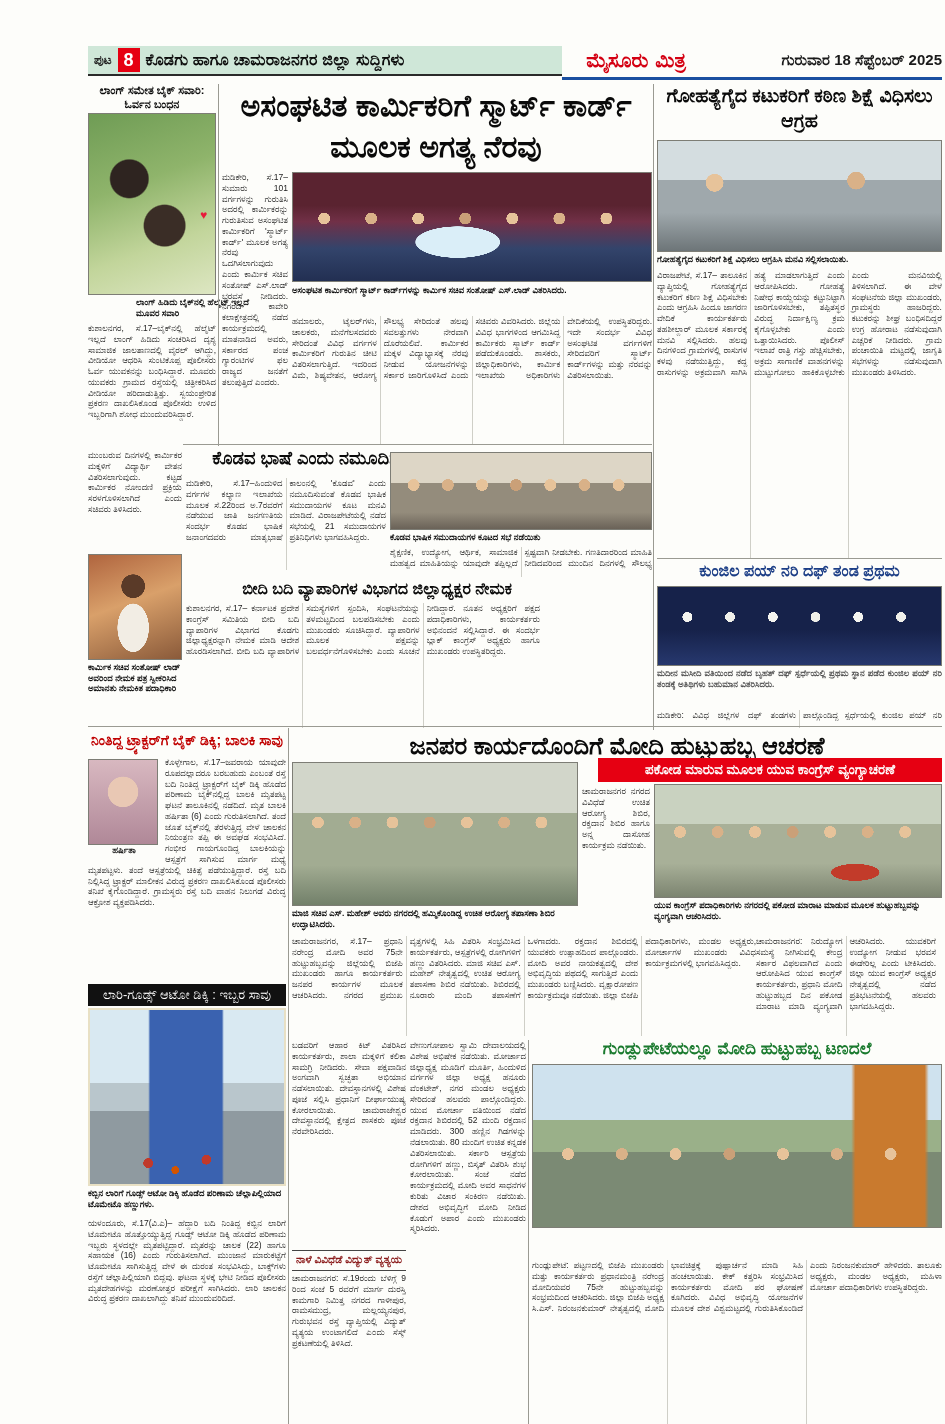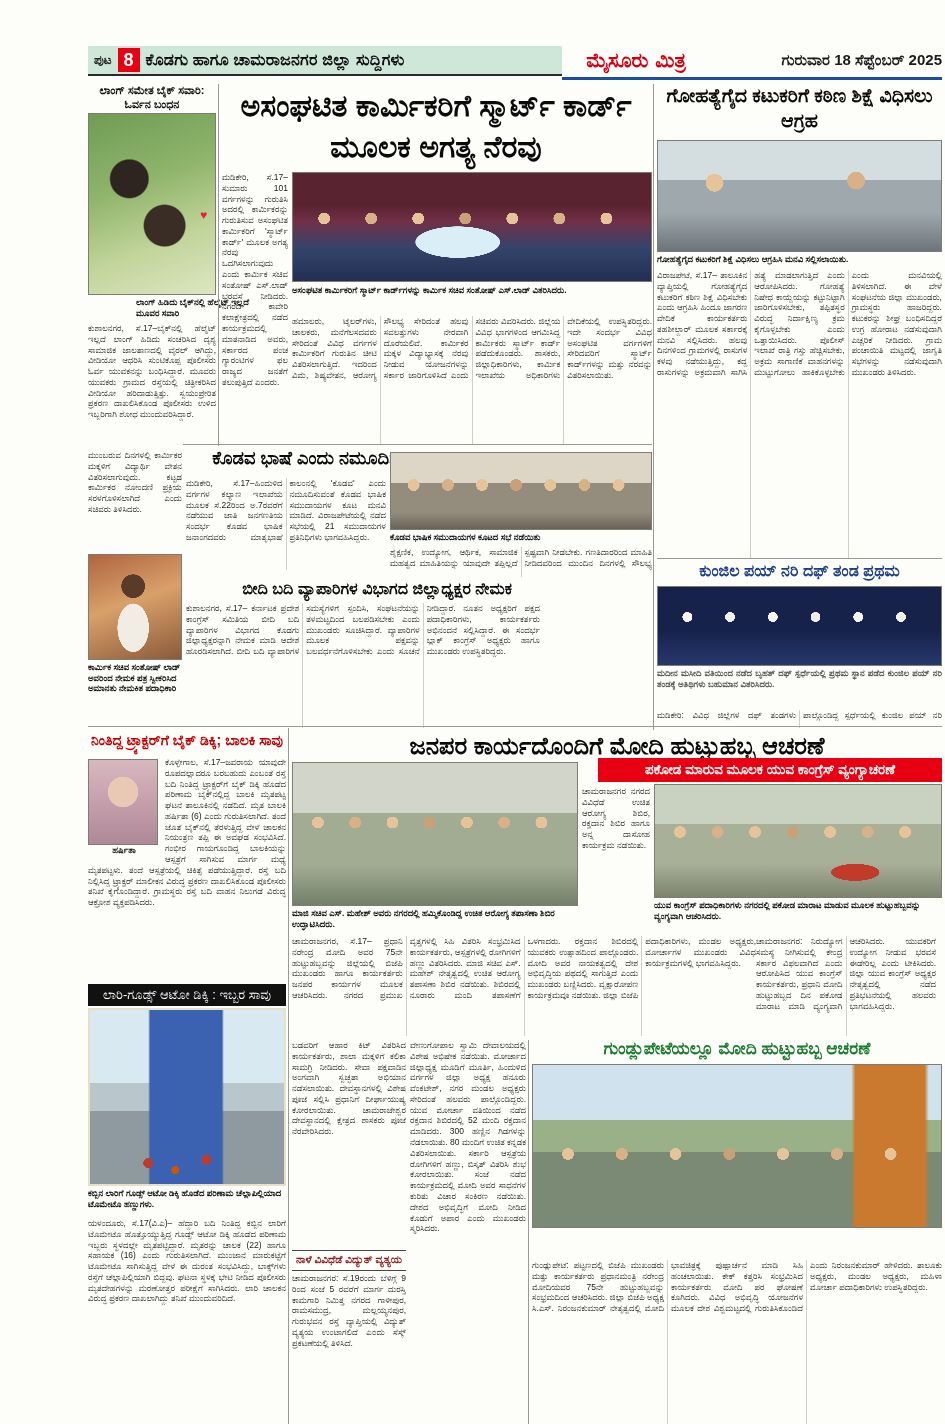--- a/index.html
+++ b/index.html
@@ -182,19 +182,19 @@
   <div class="abs cap" style="left:654px;top:900px;width:288px;height:32px;">ಯುವ ಕಾಂಗ್ರೆಸ್ ಪದಾಧಿಕಾರಿಗಳು ನಗರದಲ್ಲಿ ಪಕೋಡ ಮಾರಾಟ ಮಾಡುವ ಮೂಲಕ ಹುಟ್ಟುಹಬ್ಬವನ್ನು ವ್ಯಂಗ್ಯವಾಗಿ ಆಚರಿಸಿದರು.</div>
   <div class="abs bt bt4" style="left:292px;top:936px;width:464px;height:100px;">ಚಾಮರಾಜನಗರ, ಸೆ.17– ಪ್ರಧಾನಿ ನರೇಂದ್ರ ಮೋದಿ ಅವರ 75ನೇ ಹುಟ್ಟುಹಬ್ಬವನ್ನು ಜಿಲ್ಲೆಯಲ್ಲಿ ಬಿಜೆಪಿ ಮುಖಂಡರು ಹಾಗೂ ಕಾರ್ಯಕರ್ತರು ಜನಪರ ಕಾರ್ಯಗಳ ಮೂಲಕ ಆಚರಿಸಿದರು. ನಗರದ ಪ್ರಮುಖ ವೃತ್ತಗಳಲ್ಲಿ ಸಿಹಿ ವಿತರಿಸಿ ಸಂಭ್ರಮಿಸಿದ ಕಾರ್ಯಕರ್ತರು, ಆಸ್ಪತ್ರೆಗಳಲ್ಲಿ ರೋಗಿಗಳಿಗೆ ಹಣ್ಣು ವಿತರಿಸಿದರು. ಮಾಜಿ ಸಚಿವ ಎಸ್. ಮಹೇಶ್ ನೇತೃತ್ವದಲ್ಲಿ ಉಚಿತ ಆರೋಗ್ಯ ತಪಾಸಣಾ ಶಿಬಿರ ನಡೆಯಿತು. ಶಿಬಿರದಲ್ಲಿ ನೂರಾರು ಮಂದಿ ತಪಾಸಣೆಗೆ ಒಳಗಾದರು. ರಕ್ತದಾನ ಶಿಬಿರದಲ್ಲಿ ಯುವಕರು ಉತ್ಸಾಹದಿಂದ ಪಾಲ್ಗೊಂಡರು. ಮೋದಿ ಅವರ ನಾಯಕತ್ವದಲ್ಲಿ ದೇಶ ಅಭಿವೃದ್ಧಿಯ ಪಥದಲ್ಲಿ ಸಾಗುತ್ತಿದೆ ಎಂದು ಮುಖಂಡರು ಬಣ್ಣಿಸಿದರು. ವೃಕ್ಷಾರೋಪಣ ಕಾರ್ಯಕ್ರಮವೂ ನಡೆಯಿತು. ಜಿಲ್ಲಾ ಬಿಜೆಪಿ ಪದಾಧಿಕಾರಿಗಳು, ಮಂಡಲ ಅಧ್ಯಕ್ಷರು, ಮೋರ್ಚಾಗಳ ಮುಖಂಡರು ವಿವಿಧ ಕಾರ್ಯಕ್ರಮಗಳಲ್ಲಿ ಭಾಗವಹಿಸಿದ್ದರು.</div>
   <div class="abs bt bt2" style="left:756px;top:936px;width:180px;height:100px;">ಚಾಮರಾಜನಗರ: ನಿರುದ್ಯೋಗ ಸಮಸ್ಯೆ ನೀಗಿಸುವಲ್ಲಿ ಕೇಂದ್ರ ಸರ್ಕಾರ ವಿಫಲವಾಗಿದೆ ಎಂದು ಆರೋಪಿಸಿದ ಯುವ ಕಾಂಗ್ರೆಸ್ ಕಾರ್ಯಕರ್ತರು, ಪ್ರಧಾನಿ ಮೋದಿ ಹುಟ್ಟುಹಬ್ಬದ ದಿನ ಪಕೋಡ ಮಾರಾಟ ಮಾಡಿ ವ್ಯಂಗ್ಯವಾಗಿ ಆಚರಿಸಿದರು. ಯುವಕರಿಗೆ ಉದ್ಯೋಗ ನೀಡುವ ಭರವಸೆ ಈಡೇರಿಲ್ಲ ಎಂದು ಟೀಕಿಸಿದರು. ಜಿಲ್ಲಾ ಯುವ ಕಾಂಗ್ರೆಸ್ ಅಧ್ಯಕ್ಷರ ನೇತೃತ್ವದಲ್ಲಿ ನಡೆದ ಪ್ರತಿಭಟನೆಯಲ್ಲಿ ಹಲವರು ಭಾಗವಹಿಸಿದ್ದರು.</div>
 
   <div class="abs bt" style="left:292px;top:1040px;width:114px;height:206px;">ಬಡವರಿಗೆ ಆಹಾರ ಕಿಟ್ ವಿತರಿಸಿದ ಕಾರ್ಯಕರ್ತರು, ಶಾಲಾ ಮಕ್ಕಳಿಗೆ ಕಲಿಕಾ ಸಾಮಗ್ರಿ ನೀಡಿದರು. ಸೇವಾ ಪಕ್ಷವಾಡಿನ ಅಂಗವಾಗಿ ಸ್ವಚ್ಛತಾ ಅಭಿಯಾನ ನಡೆಸಲಾಯಿತು. ದೇವಸ್ಥಾನಗಳಲ್ಲಿ ವಿಶೇಷ ಪೂಜೆ ಸಲ್ಲಿಸಿ ಪ್ರಧಾನಿಗೆ ದೀರ್ಘಾಯುಷ್ಯ ಕೋರಲಾಯಿತು. ಚಾಮರಾಜೇಶ್ವರ ದೇವಸ್ಥಾನದಲ್ಲಿ ಕ್ಷೇತ್ರದ ಶಾಸಕರು ಪೂಜೆ ನೆರವೇರಿಸಿದರು.</div>
   <div class="abs subhead" style="left:292px;top:1250px;width:114px;height:19px;">ನಾಳೆ ವಿವಿಧೆಡೆ ವಿದ್ಯುತ್ ವ್ಯತ್ಯಯ</div>
   <div class="abs bt" style="left:292px;top:1273px;width:114px;height:151px;">ಚಾಮರಾಜನಗರ: ಸೆ.19ರಂದು ಬೆಳಿಗ್ಗೆ 9 ರಿಂದ ಸಂಜೆ 5 ರವರೆಗೆ ಮಾರ್ಗ ದುರಸ್ತಿ ಕಾಮಗಾರಿ ನಿಮಿತ್ತ ನಗರದ ಗಾಳೀಪುರ, ರಾಮಸಮುದ್ರ, ಮಲ್ಲಯ್ಯನಪುರ, ಗುರುಭವನ ರಸ್ತೆ ವ್ಯಾಪ್ತಿಯಲ್ಲಿ ವಿದ್ಯುತ್ ವ್ಯತ್ಯಯ ಉಂಟಾಗಲಿದೆ ಎ೦ದು ಸೆಸ್ಕ್ ಪ್ರಕಟಣೆಯಲ್ಲಿ ತಿಳಿಸಿದೆ.</div>
   <div class="abs bt" style="left:410px;top:1040px;width:116px;height:384px;">ವೇಣುಗೋಪಾಲ ಸ್ವಾಮಿ ದೇವಾಲಯದಲ್ಲಿ ವಿಶೇಷ ಅಭಿಷೇಕ ನಡೆಯಿತು. ಮೋರ್ಚಾದ ಜಿಲ್ಲಾಧ್ಯಕ್ಷ ಮೂಡಿಗೆ ಮೂರ್ತಿ, ಹಿಂದುಳಿದ ವರ್ಗಗಳ ಜಿಲ್ಲಾ ಅಧ್ಯಕ್ಷ ಹನೂರು ವೆಂಕಟೇಶ್, ನಗರ ಮಂಡಲ ಅಧ್ಯಕ್ಷರು ಸೇರಿದಂತೆ ಹಲವರು ಪಾಲ್ಗೊಂಡಿದ್ದರು. ಯುವ ಮೋರ್ಚಾ ವತಿಯಿಂದ ನಡೆದ ರಕ್ತದಾನ ಶಿಬಿರದಲ್ಲಿ 52 ಮಂದಿ ರಕ್ತದಾನ ಮಾಡಿದರು. 300 ಹಣ್ಣಿನ ಗಿಡಗಳನ್ನು ನೆಡಲಾಯಿತು. 80 ಮಂದಿಗೆ ಉಚಿತ ಕನ್ನಡಕ ವಿತರಿಸಲಾಯಿತು. ಸರ್ಕಾರಿ ಆಸ್ಪತ್ರೆಯ ರೋಗಿಗಳಿಗೆ ಹಣ್ಣು, ಬಿಸ್ಕತ್ ವಿತರಿಸಿ ಶುಭ ಕೋರಲಾಯಿತು. ಸಂಜೆ ನಡೆದ ಕಾರ್ಯಕ್ರಮದಲ್ಲಿ ಮೋದಿ ಅವರ ಸಾಧನೆಗಳ ಕುರಿತು ವಿಚಾರ ಸಂಕಿರಣ ನಡೆಯಿತು. ದೇಶದ ಅಭಿವೃದ್ಧಿಗೆ ಮೋದಿ ನೀಡಿದ ಕೊಡುಗೆ ಅಪಾರ ಎಂದು ಮುಖಂಡರು ಸ್ಮರಿಸಿದರು.</div>
   <div class="abs rule" style="left:528px;top:1040px;width:1px;height:384px;"></div>
 
-  <div class="abs hl hl-gundlu" style="left:532px;top:1038px;width:410px;height:23px;">ಗುಂಡ್ಲುಪೇಟೆಯಲ್ಲೂ ಮೋದಿ ಹುಟ್ಟುಹಬ್ಬ ಆಚರಣೆ</div>
+  <div class="abs hl hl-gundlu" style="left:532px;top:1038px;width:410px;height:23px;">ಗುಂಡ್ಲುಪೇಟೆಯಲ್ಲೂ ಮೋದಿ ಹುಟ್ಟುಹಬ್ಬ ಟಣದಲೆ</div>
   <div class="abs ph ph-road" style="left:532px;top:1064px;width:410px;height:164px;">
     <div class="heads" style="top:45%;"></div>
   </div>
   <div class="abs bt bt3" style="left:532px;top:1260px;width:410px;height:164px;">ಗುಂಡ್ಲುಪೇಟೆ: ಪಟ್ಟಣದಲ್ಲಿ ಬಿಜೆಪಿ ಮುಖಂಡರು ಮತ್ತು ಕಾರ್ಯಕರ್ತರು ಪ್ರಧಾನಮಂತ್ರಿ ನರೇಂದ್ರ ಮೋದಿಯವರ 75ನೇ ಹುಟ್ಟುಹಬ್ಬವನ್ನು ಸಂಭ್ರಮದಿಂದ ಆಚರಿಸಿದರು. ಜಿಲ್ಲಾ ಬಿಜೆಪಿ ಅಧ್ಯಕ್ಷ ಸಿ.ಎಸ್. ನಿರಂಜನಕುಮಾರ್ ನೇತೃತ್ವದಲ್ಲಿ ಮೋದಿ ಭಾವಚಿತ್ರಕ್ಕೆ ಪುಷ್ಪಾರ್ಚನೆ ಮಾಡಿ ಸಿಹಿ ಹಂಚಲಾಯಿತು. ಕೇಕ್ ಕತ್ತರಿಸಿ ಸಂಭ್ರಮಿಸಿದ ಕಾರ್ಯಕರ್ತರು ಮೋದಿ ಪರ ಘೋಷಣೆ ಕೂಗಿದರು. ವಿವಿಧ ಅಭಿವೃದ್ಧಿ ಯೋಜನೆಗಳ ಮೂಲಕ ದೇಶ ವಿಶ್ವಮಟ್ಟದಲ್ಲಿ ಗುರುತಿಸಿಕೊಂಡಿದೆ ಎಂದು ನಿರಂಜನಕುಮಾರ್ ಹೇಳಿದರು. ತಾಲೂಕು ಅಧ್ಯಕ್ಷರು, ಮಂಡಲ ಅಧ್ಯಕ್ಷರು, ಮಹಿಳಾ ಮೋರ್ಚಾ ಪದಾಧಿಕಾರಿಗಳು ಉಪಸ್ಥಿತರಿದ್ದರು.</div>
 
 </div>
 
 </body></html>

